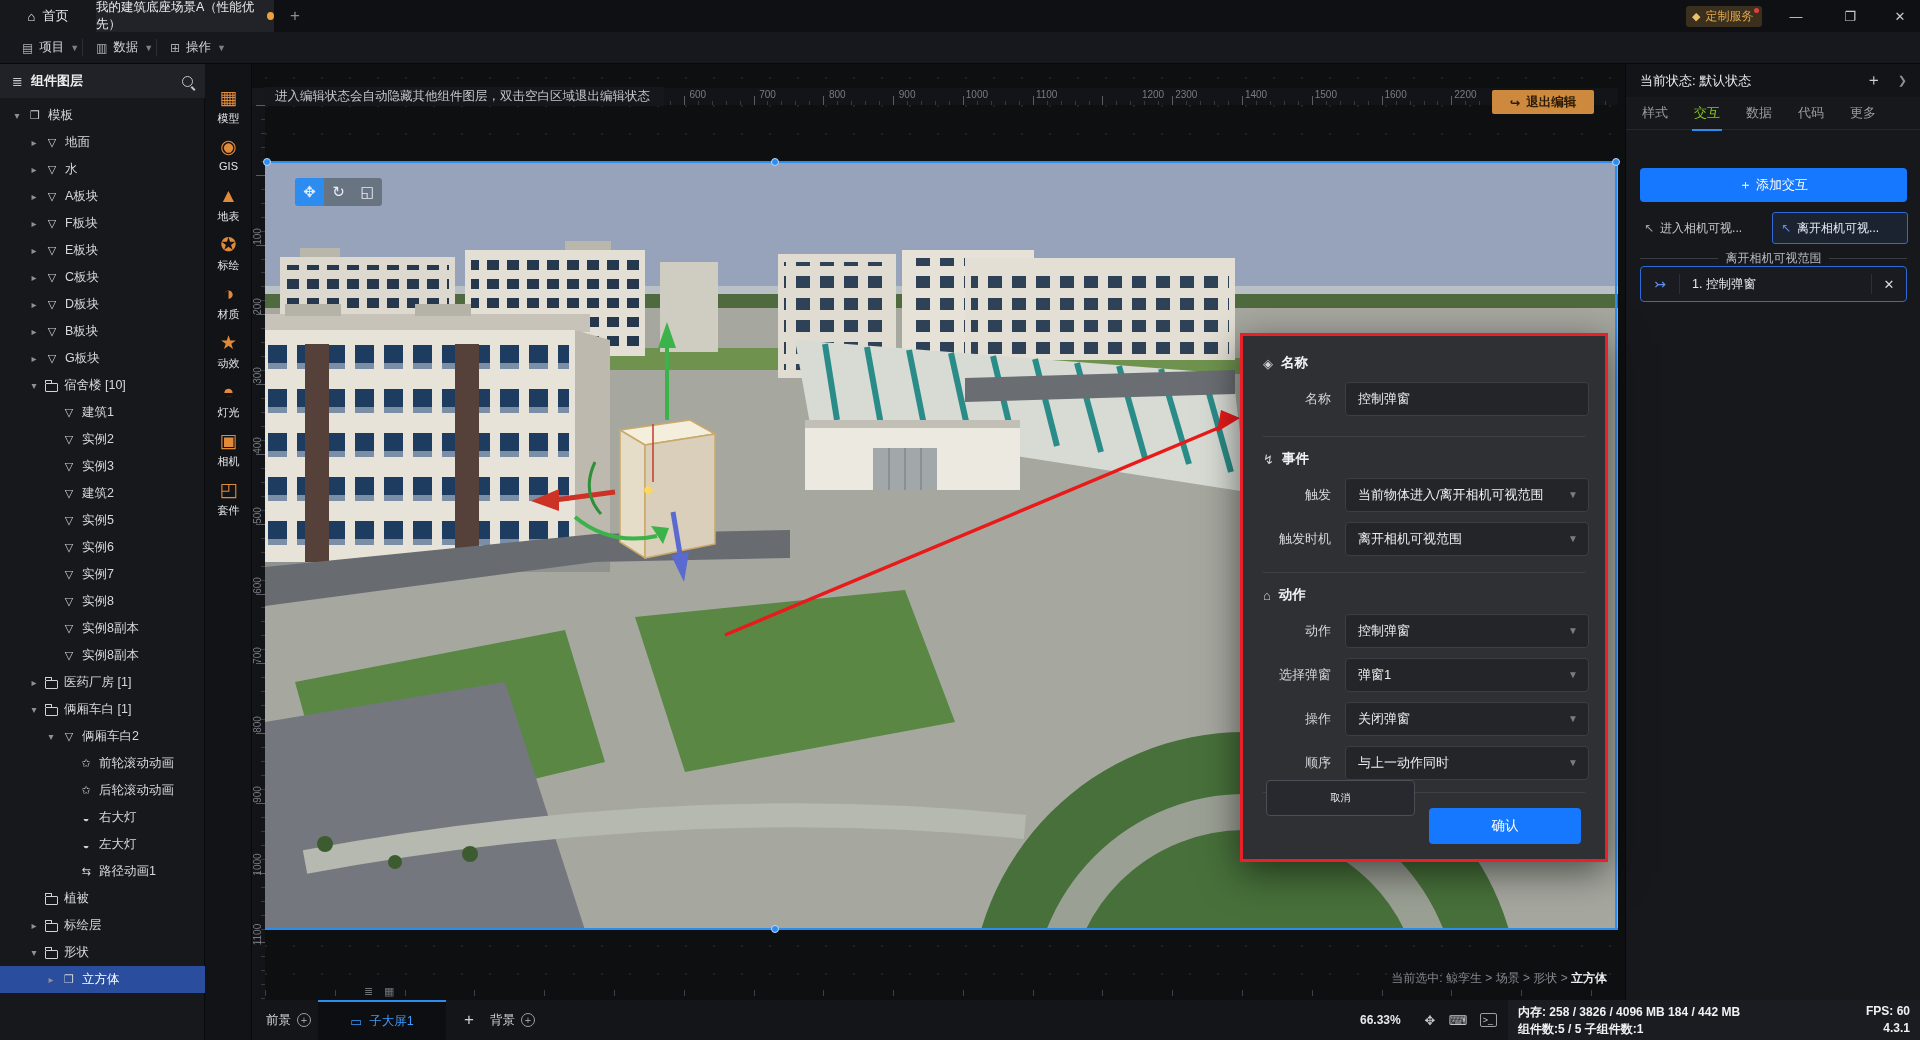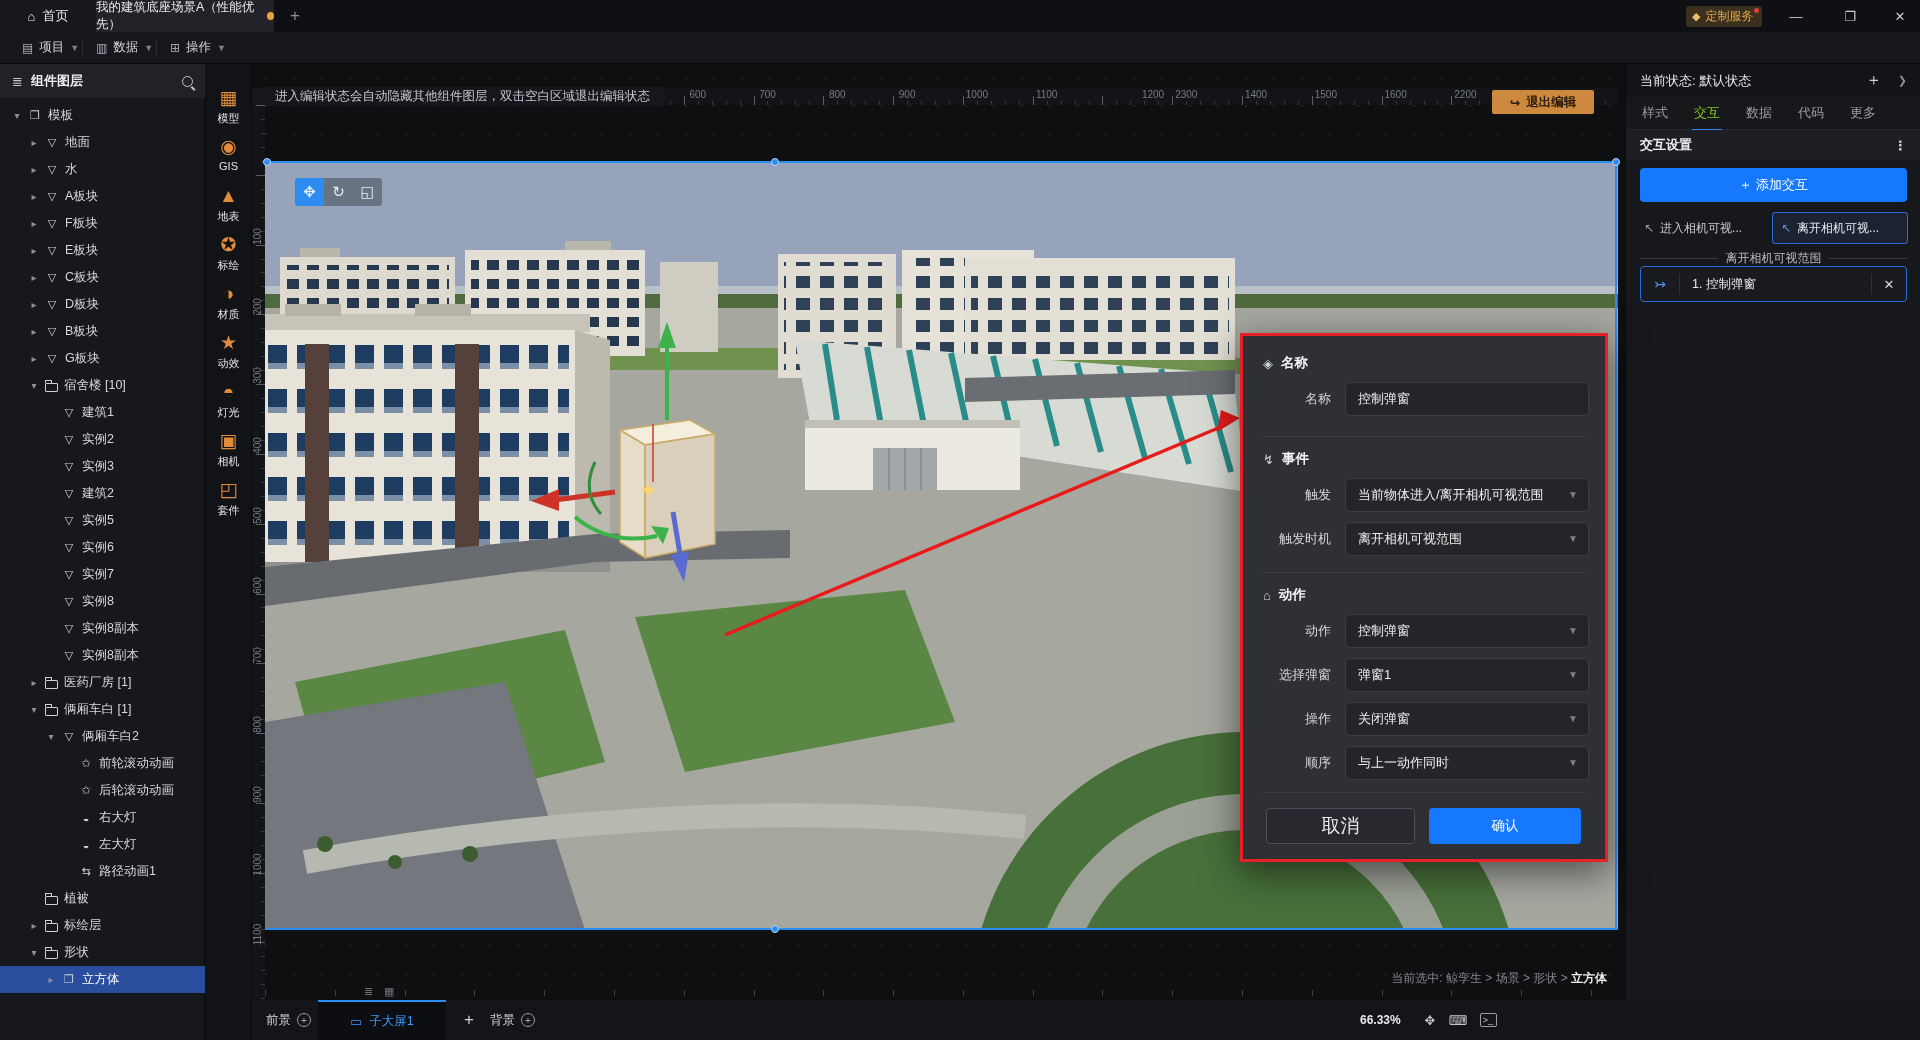--- a/index.html
+++ b/index.html
@@ -63,21 +63,21 @@
   .mini-ic{position:absolute;top:921px;color:#6d7177;font-size:11px}
   
   .dialog{position:absolute;left:1240px;top:333px;width:368px;height:529px;background:#2e3033;border:3px solid #e8202a;box-shadow:0 10px 36px rgba(0,0,0,.55);z-index:40}
   .dlg-sec{position:absolute;left:20px;font-size:13.5px;color:#f2f3f5;font-weight:bold;display:flex;gap:8px;align-items:center}
   .dlg-sec .sico{color:#cfd2d6;font-size:13px;font-weight:normal}
   .dlg-row{position:absolute;left:0;width:362px;height:34px}
   .dlg-row .flabel{position:absolute;left:0;top:8px;width:88px;text-align:right;font-size:13px;color:#d3d5d8}
   .dlg-row .fctl{position:absolute;left:102px;top:0;width:244px;height:34px;background:#232529;border:1px solid #3b3e44;border-radius:4px;color:#eceded;font-size:13px;line-height:32px;padding:0 26px 0 12px;overflow:hidden;white-space:nowrap}
   .dlg-row .fchev{position:absolute;right:10px;top:0;line-height:32px;color:#797d84;font-size:10px}
   .dlg-div{position:absolute;left:20px;width:322px;height:1px;background:#3e4045}
-  .btn-cancel{position:absolute;left:23px;top:472px;width:149px;height:36px;background:#27292e;border:1px solid #4b4e55;border-radius:4px;color:#e8e9ea;font-size:19px;display:flex;align-items:center;justify-content:center}
+  .btn-cancel{position:absolute;left:23px;top:444px;width:149px;height:36px;background:#27292e;border:1px solid #4b4e55;border-radius:4px;color:#e8e9ea;font-size:10px;display:flex;align-items:center;justify-content:center}
   .btn-ok{position:absolute;left:186px;top:472px;width:152px;height:36px;background:#1677ff;border-radius:4px;color:#fff;font-size:13.5px;display:flex;align-items:center;justify-content:center}
   
   .inspector{position:absolute;left:1625px;top:64px;width:295px;height:976px;background:#17181c;border-left:1px solid #08090b}
   .insp-hd{position:absolute;left:0;top:0;width:295px;height:33px;background:#131418;display:flex;align-items:center;padding:0 14px;font-size:13px;color:#e9eaec}
   .insp-hd .plus{margin-left:auto;color:#cfd2d6;font-size:16px}
   .insp-hd .arr{margin-left:16px;color:#8b8e94;font-size:11px}
   .insp-tabs{position:absolute;left:0;top:33px;width:295px;height:33px;border-bottom:1px solid #26272c;display:flex;align-items:center;gap:26px;padding:0 16px;font-size:13px;color:#9a9da3}
   .insp-tab.active{color:#84cc16;position:relative}
   .insp-tab.active::after{content:"";position:absolute;left:-2px;right:-2px;bottom:-9px;height:2px;background:#2d8cf0}
   .insp-sec{position:absolute;left:0;top:66px;width:295px;height:30px;background:#1d1f24;display:flex;align-items:center;padding:0 14px;font-size:13px;color:#eceded;font-weight:bold}
@@ -615,24 +615,20 @@
       <span class="plus">＋</span>
       <span class="arr">❯</span>
     </div>
     <div class="insp-tabs" id="insp-tabs">
         <span class="insp-tab">样式</span>
         <span class="insp-tab active">交互</span>
         <span class="insp-tab">数据</span>
         <span class="insp-tab">代码</span>
         <span class="insp-tab">更多</span>
       </div>
-    <div class="insp-sec">
-      <span>交互设置</span>
-      <span class="kebab">⋮</span>
-    </div>
     <div class="btn-add">
       <span>＋</span>
       <span>添加交互</span>
     </div>
     <div class="chip chip1">
       <span class="cico">↖</span>
       <span>进入相机可视...</span>
     </div>
     <div class="chip chip2">
       <span class="cico">↖</span>
@@ -661,15 +657,21 @@
     <div class="bb-label" style="left:238px">
       <span>背景</span>
       <span class="bb-addc">+</span>
     </div>
     <div class="zoom-pct">66.33%</div>
     <div class="z-ico" style="left:1168px">✥</div>
     <div class="z-ico" style="left:1196px">⌨</div>
     <div class="z-ico" style="left:1226px">
         <span class="term">&gt;_</span>
       </div>
+    <div class="statusblock">
+      <span class="l1">内存: 258 / 3826 / 4096 MB  184 / 442 MB</span>
+      <span class="r1">FPS:  60</span>
+      <span class="l2">组件数:5 / 5   子组件数:1</span>
+      <span class="r2">4.3.1</span>
+    </div>
   </div>
 
 </div>
 
 </body></html>

